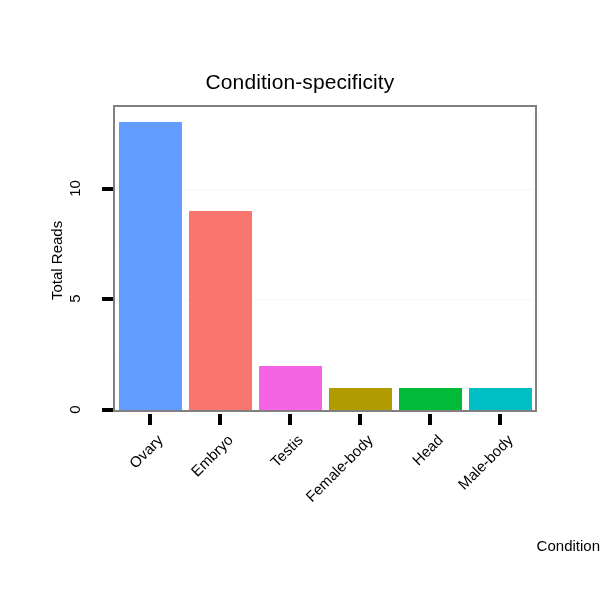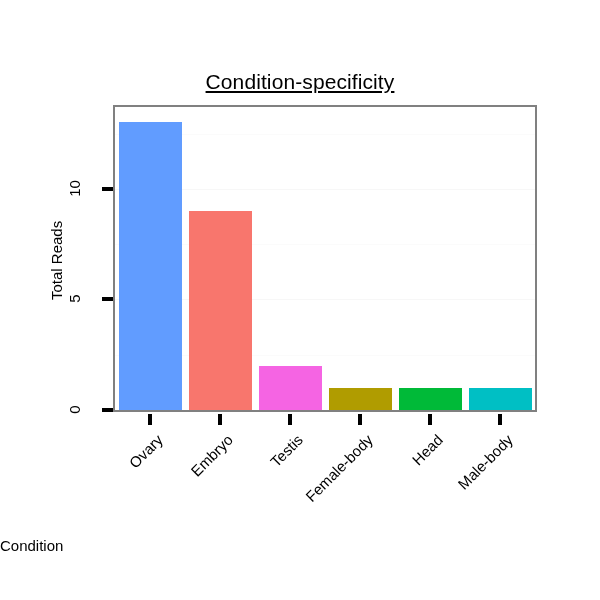--- a/index.html
+++ b/index.html
@@ -27,21 +27,20 @@
   #chart-title {
     position: absolute;
     left: 0;
     top: 70px;
     width: 600px;
     text-align: center;
     font-size: 21px;
     font-weight: normal;
     letter-spacing: 0.1px;
     color: #000000;
-    text-decoration: underline;
   }
 
   
   #panel {
     position: absolute;
     left: 113px;
     top: 105px;
     width: 424px;
     height: 307px;
     background: #ffffff;
@@ -117,21 +116,21 @@
     white-space: nowrap;
     transform-origin: right top;
     transform: rotate(-45deg);
     text-align: right;
   }
   #x-axis-title {
     position: absolute;
     left: 0;
     top: 537px;
     width: 600px;
-    text-align: left;
+    text-align: right;
     font-size: 15px;
     color: #000000;
   }
 </style>
 </head>
 <body>
 
 <div id="plot-root">
 
   <div id="chart-title">Condition-specificity</div>

